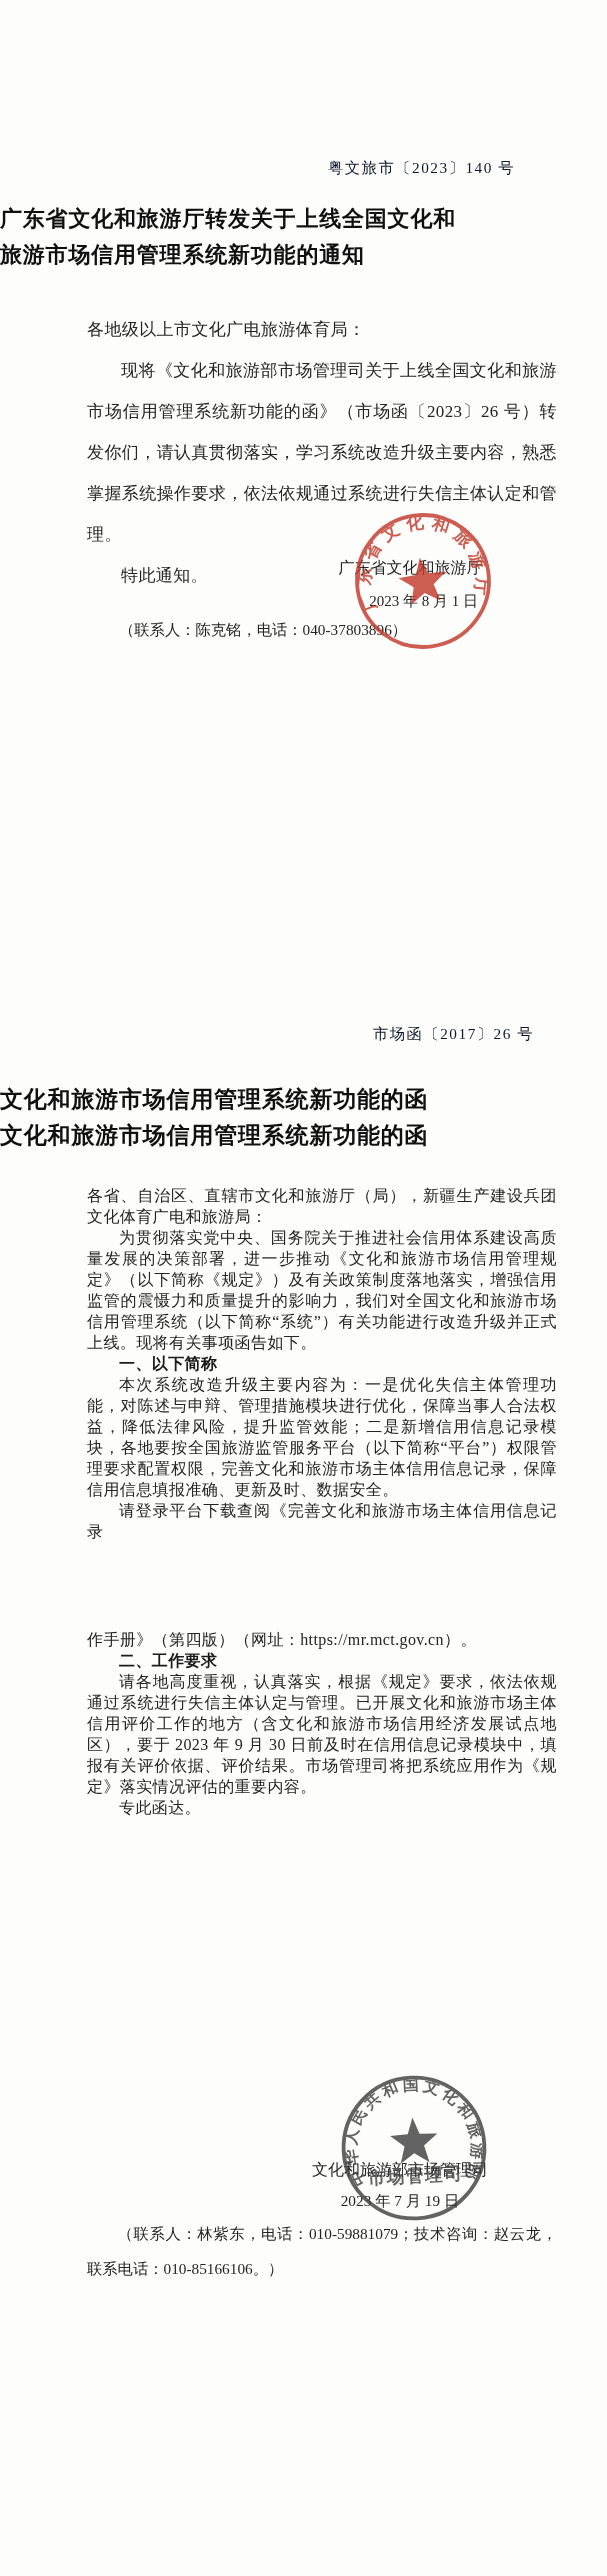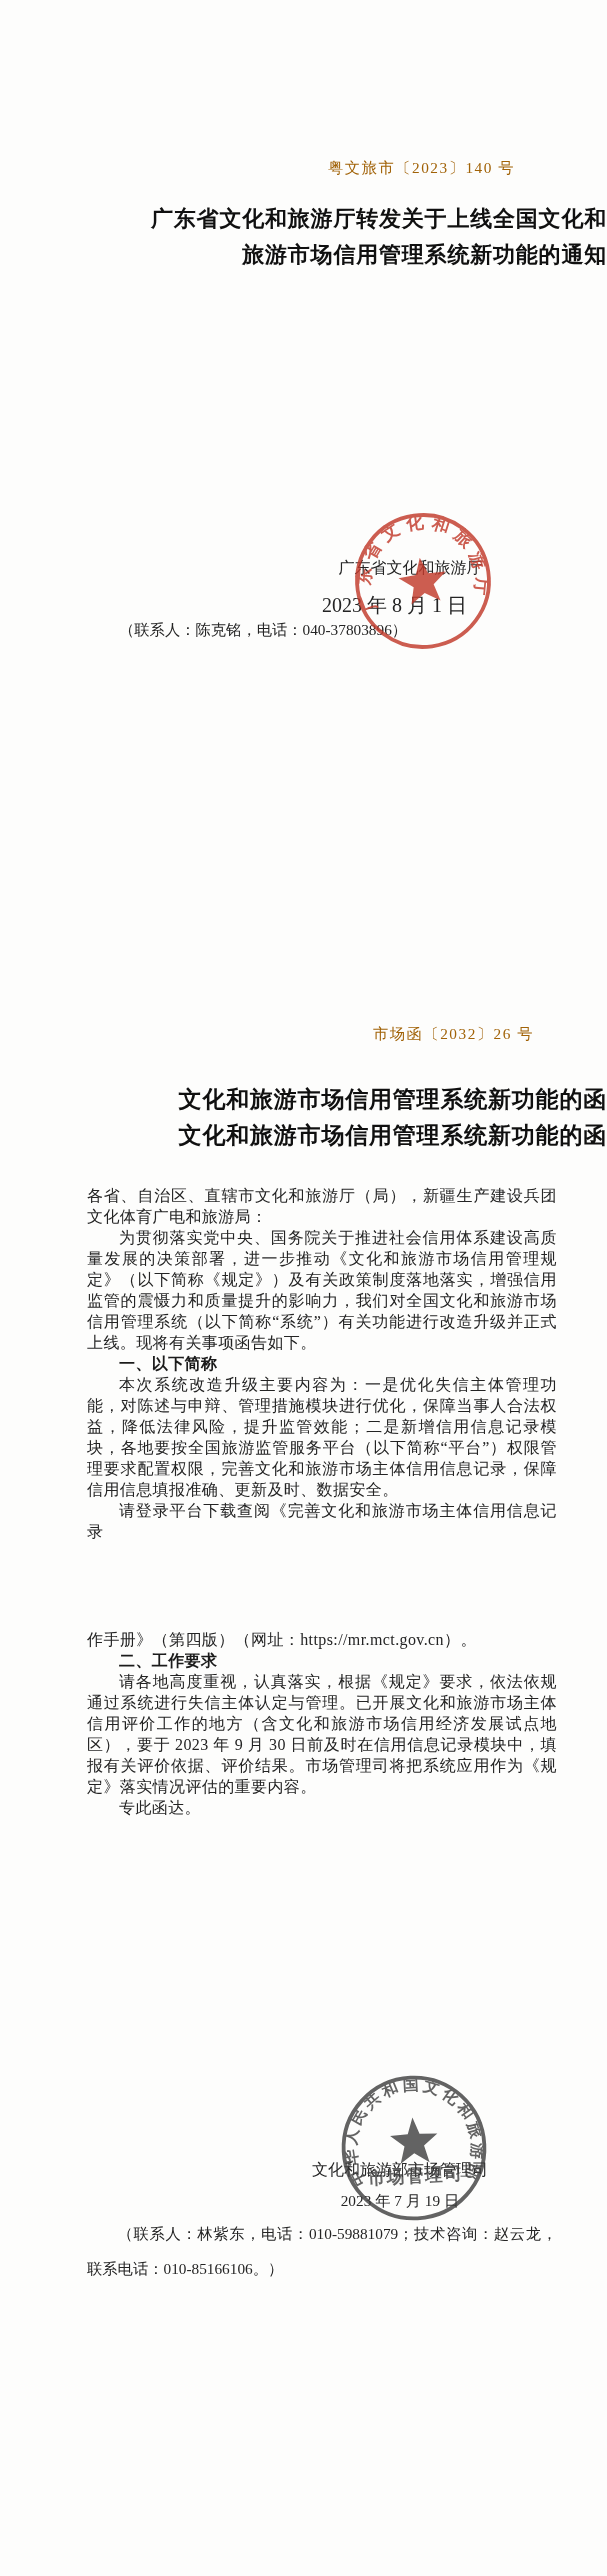--- a/index.html
+++ b/index.html
@@ -9,27 +9,27 @@
     margin:0 auto;
     background:#fdfdfc;
     font-family:"Liberation Serif","DejaVu Serif",serif;
     color:#222;
     overflow:hidden;
   }
   .docnum{
     position:absolute;
     font-size:15.3px;
     letter-spacing:1.5px;
-    color:#a16207;
+    color:#0f172a;
     white-space:nowrap;
   }
   .doc-title{
     position:absolute;
     left:0;right:0;
-    text-align:right;
+    text-align:left;
     font-weight:bold;
     color:#101010;
     font-size:22px;
     line-height:36px;
     letter-spacing:0.8px;
   }
   .doc-title.t2{font-size:23px;}
   .body-block{
     position:absolute;
     left:87px;
@@ -77,39 +77,44 @@
 
 <div class="page">
 
   <div class="docnum" style="top:158px;right:92px;">粤文旅市〔2023〕140 号</div>
 
   <div class="doc-title" style="top:201px;">
     <div>广东省文化和旅游厅转发关于上线全国文化和</div>
     <div>旅游市场信用管理系统新功能的通知</div>
   </div>
 
+  <div class="body-block b1" style="top:309px;">
+    <div>各地级以上市文化广电旅游体育局：</div>
+    <div class="indent">现将《文化和旅游部市场管理司关于上线全国文化和旅游市场信用管理系统新功能的函》（市场函〔2023〕26 号）转发你们，请认真贯彻落实，学习系统改造升级主要内容，熟悉掌握系统操作要求，依法依规通过系统进行失信主体认定和管理。</div>
+    <div class="indent">特此通知。</div>
+  </div>
 
   <div class="sig-line" style="top:558px;left:336px;width:149px;font-size:16px;">广东省文化和旅游厅</div>
-  <div class="sig-line" style="top:592px;left:320px;width:149px;font-size:20px;">2023 年 8 月 1 日</div>
+  <div class="sig-line" style="top:592px;left:349px;width:149px;font-size:15px;">2023 年 8 月 1 日</div>
   <div class="contact" style="top:620px;left:119px;font-size:15.3px;">（联系人：陈克铭，电话：040-37803896）</div>
 
   <div class="seal seal-red" style="left:351px;top:509px;width:144px;height:144px;">
     <svg width="144" height="144" viewBox="0 0 190 190">
       <circle cx="95" cy="95" r="87" fill="none" stroke="#c23a2b" stroke-width="5"></circle>
       <polygon points="95,64 103.2,85.7 126.4,86.8 108.3,101.3 114.4,123.7 95,111 75.6,123.7 81.7,101.3 63.6,86.8 86.8,85.7" fill="#c23a2b"></polygon>
       <defs>
         <path id="seal1Arc" d="M 34.4 130 A 70 70 0 1 1 155.6 130" fill="none"></path>
       </defs>
       <text font-size="23" fill="#c23a2b" font-weight="bold" font-family="Liberation Serif, DejaVu Serif, serif">
         <textPath href="#seal1Arc" startOffset="50%" text-anchor="middle" textLength="275">广东省文化和旅游厅</textPath>
       </text>
     </svg>
   </div>
 
-  <div class="docnum" style="top:1024px;right:73px;">市场函〔2032〕26 号</div>
+  <div class="docnum" style="top:1024px;right:73px;">市场函〔2017〕26 号</div>
 
   <div class="doc-title t2" style="top:1082px;">
     <div>文化和旅游市场信用管理系统新功能的函</div>
     <div>文化和旅游市场信用管理系统新功能的函</div>
   </div>
 
   <div class="body-block b2" style="top:1185px;">
     <div>各省、自治区、直辖市文化和旅游厅（局），新疆生产建设兵团文化体育广电和旅游局：</div>
     <div class="indent">为贯彻落实党中央、国务院关于推进社会信用体系建设高质量发展的决策部署，进一步推动《文化和旅游市场信用管理规定》（以下简称《规定》）及有关政策制度落地落实，增强信用监管的震慑力和质量提升的影响力，我们对全国文化和旅游市场信用管理系统（以下简称“系统”）有关功能进行改造升级并正式上线。现将有关事项函告如下。</div>
     <div class="heading">一、以下简称</div>

